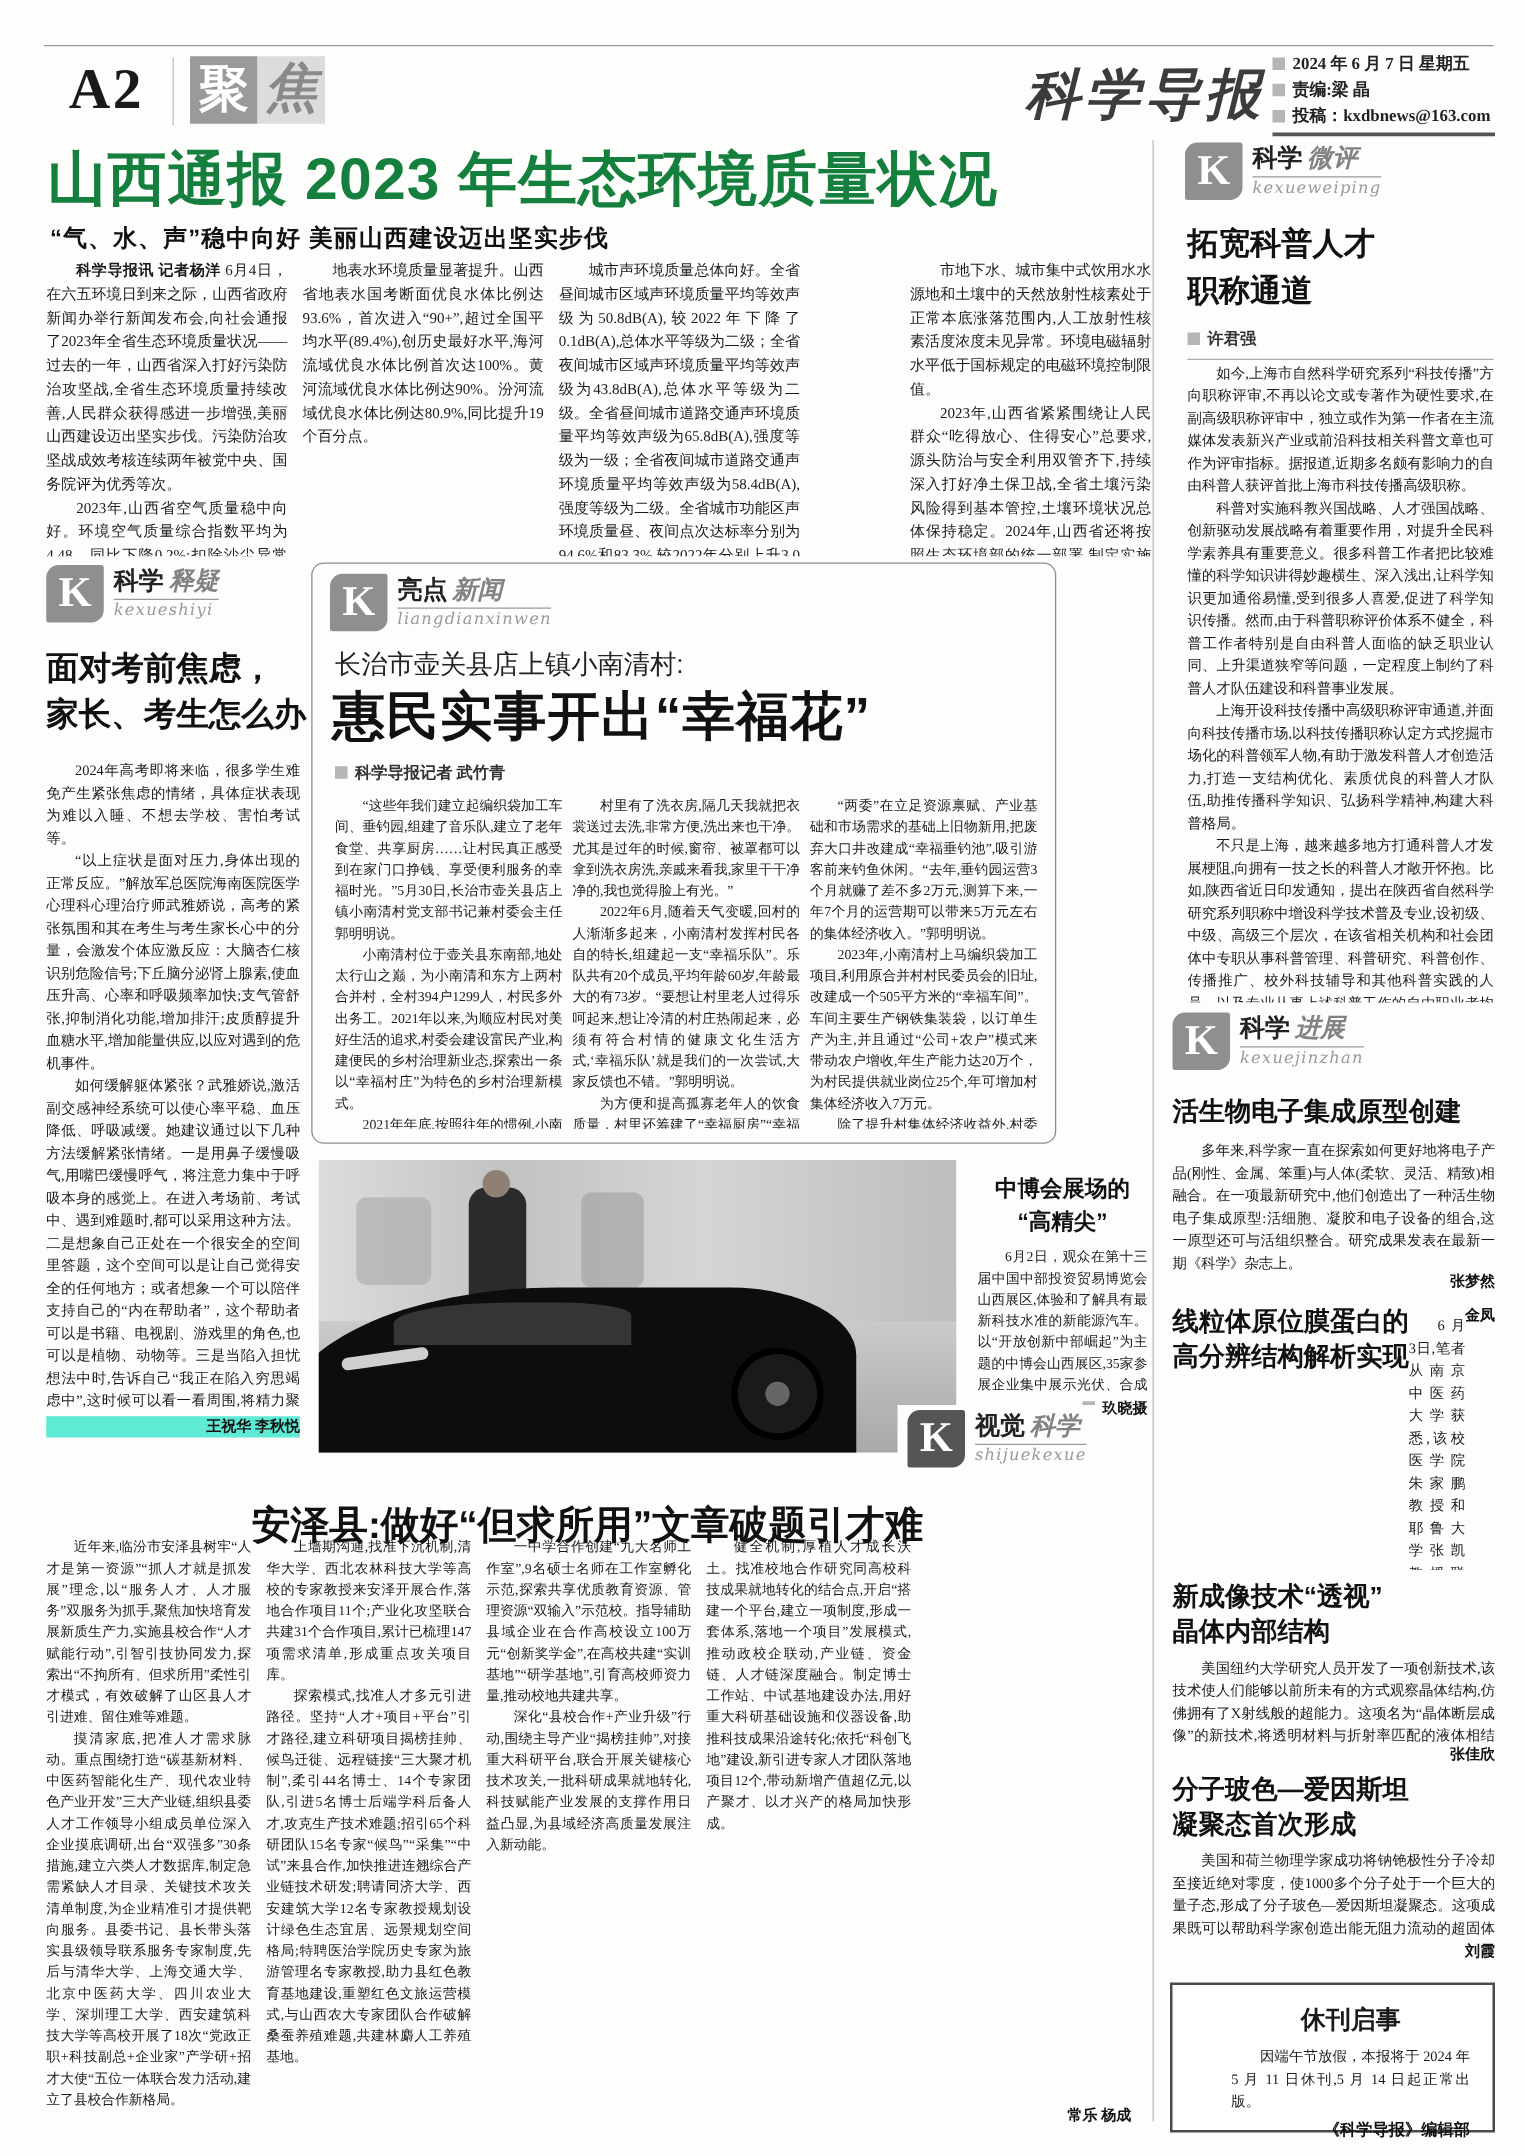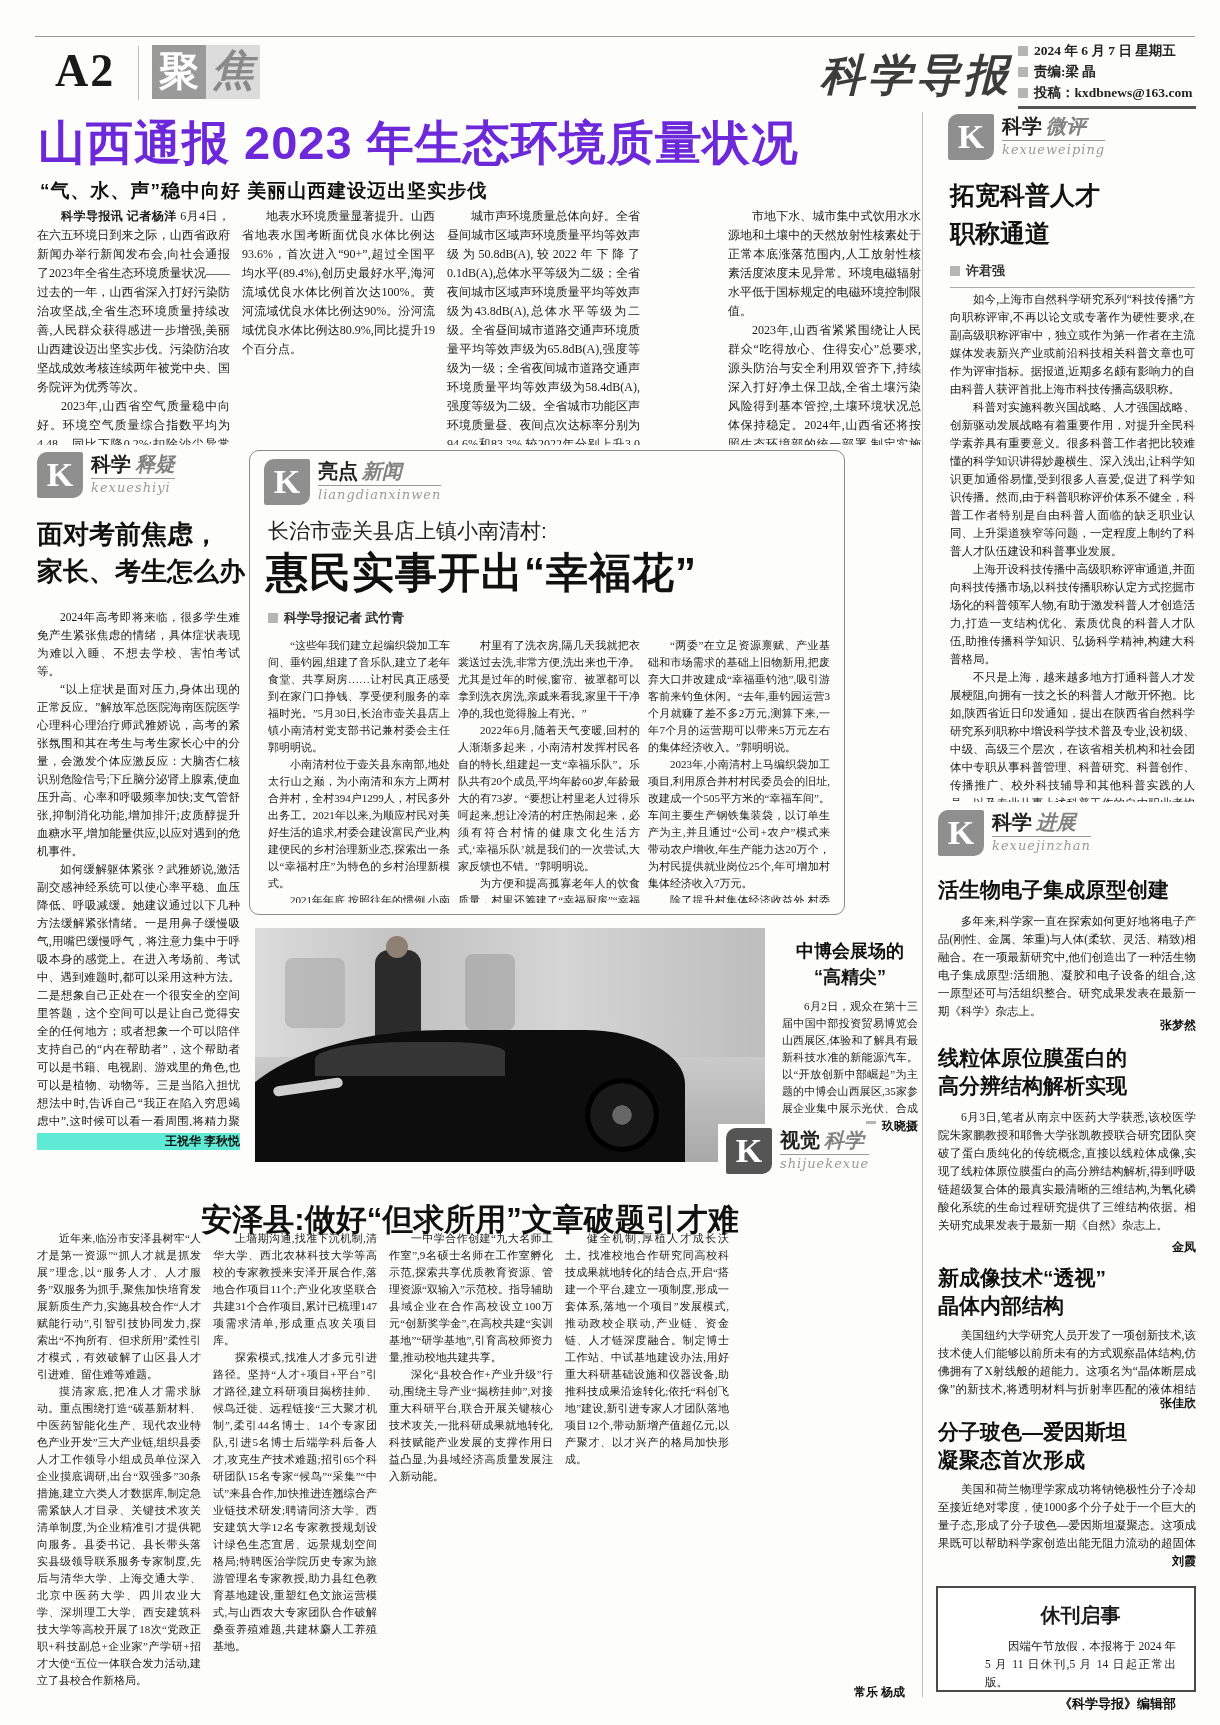--- a/index.html
+++ b/index.html
@@ -16,21 +16,21 @@
   .jujiao-box { width:54px; height:54px; background:#9a9a9a; color:#fff; font-weight:bold;
     font-size:40px; text-align:center; line-height:54px; }
   .jujiao-script { width:54px; height:54px; background:#dcdcdc; color:#8a8a8a; font-weight:bold;
     font-size:42px; text-align:center; line-height:50px; font-style:italic; font-family:"DejaVu Serif", serif; }
   .masthead { font-family:"DejaVu Serif", serif; font-style:italic; font-weight:bold; font-size:44px; color:#3c3c3c; letter-spacing:4px; }
   .hinfo { font-size:13.5px; font-weight:bold; color:#222; line-height:21px; white-space:nowrap; }
   .sq { display:inline-block; width:10px; height:10px; background:#b5b5b5; margin-right:6px; vertical-align:-1px; }
 
   
   .main-hl { font-family:"Liberation Sans", sans-serif; font-weight:bold; font-size:47px;
-    letter-spacing:1px; white-space:nowrap; color:#6d28d9; }
+    letter-spacing:1px; white-space:nowrap; color:#15803d; }
   .main-sub { font-family:"Liberation Sans", sans-serif; font-weight:bold; font-size:19px; color:#111; letter-spacing:1px; }
 
   
   .seclogo { display:flex; align-items:flex-start; gap:8px; }
   .klogo { width:46px; height:46px; background:#8f8f8f; border-radius:10px 2px 10px 2px;
     color:#fff; font-family:"Liberation Serif", serif; font-weight:bold; font-size:34px;
     text-align:center; line-height:46px; flex:0 0 auto; }
   .klogo.dark { background:#555; }
   .seclabel { display:flex; flex-direction:column; }
   .seclabel .row1 { font-size:20px; line-height:24px; white-space:nowrap; }
@@ -217,21 +217,21 @@
   <div class="abs" style="left:938px; top:876px; width:258px; height:158px; display:flex; flex-direction:column;">
     <div class="sec-title" style="font-size:21px; line-height:28px;">
       <div>活生物电子集成原型创建</div>
     </div>
     <div class="bodytext fz115" style="flex:1; margin-top:8px;">
       <p class="para">多年来,科学家一直在探索如何更好地将电子产品(刚性、金属、笨重)与人体(柔软、灵活、精致)相融合。在一项最新研究中,他们创造出了一种活生物电子集成原型:活细胞、凝胶和电子设备的组合,这一原型还可与活组织整合。研究成果发表在最新一期《科学》杂志上。</p>
     </div>
     <div class="sig">张梦然</div>
   </div>
 
-  <div class="abs" style="left:938px; top:1044px; width:258px; height:212px; display:flex; flex-direction:column;">
+  <div class="abs" style="left:938px; top:1044px; width:258px; height:212px; display:flex; flex-direction:row;">
     <div class="sec-title" style="font-size:21px; line-height:28px;">
       <div>线粒体原位膜蛋白的</div>
       <div>高分辨结构解析实现</div>
     </div>
     <div class="bodytext fz115" style="flex:1; margin-top:8px;">
       <p class="para">6月3日,笔者从南京中医药大学获悉,该校医学院朱家鹏教授和耶鲁大学张凯教授联合研究团队突破了蛋白质纯化的传统概念,直接以线粒体成像,实现了线粒体原位膜蛋白的高分辨结构解析,得到呼吸链超级复合体的最真实最清晰的三维结构,为氧化磷酸化系统的生命过程研究提供了三维结构依据。相关研究成果发表于最新一期《自然》杂志上。</p>
     </div>
     <div class="sig">金凤</div>
   </div>
 
@@ -250,21 +250,21 @@
     <div class="sec-title" style="font-size:21px; line-height:28px;">
       <div>分子玻色—爱因斯坦</div>
       <div>凝聚态首次形成</div>
     </div>
     <div class="bodytext fz115" style="flex:1; margin-top:6px;">
       <p class="para">美国和荷兰物理学家成功将钠铯极性分子冷却至接近绝对零度，使1000多个分子处于一个巨大的量子态,形成了分子玻色—爱因斯坦凝聚态。这项成果既可以帮助科学家创造出能无阻力流动的超固体材料,又有助于研制新型量子计算机。相关论文发表于6月3日出版的《自然》杂志。</p>
     </div>
     <div class="sig">刘霞</div>
   </div>
 
-  <div class="abs xkbox" style="left:936px; top:1586px; width:260px; height:106px;padding-left:47px;">
+  <div class="abs xkbox" style="left:936px; top:1586px; width:260px; height:120px;padding-left:47px;">
     <div style="text-align:center; font-family:'Liberation Sans',sans-serif; font-weight:bold; font-size:20px;">休刊启事</div>
     <div class="bodytext fz115" style="margin-top:8px;">
       <p class="para">因端午节放假，本报将于 2024 年 5 月 11 日休刊,5 月 14 日起正常出版。</p>
     </div>
     <div class="sig" style="margin-top:4px; font-size:13px;">《科学导报》编辑部</div>
   </div>
 
   <div class="abs sec-title" style="left:35px; top:1178px; width:870px; text-align:center; font-size:31px;margin-top:21px;">安泽县:做好“但求所用”文章破题引才难</div>
 
   <div class="abs bodytext fz11" style="left:37px; top:1230px; width:164px; height:472px;">

